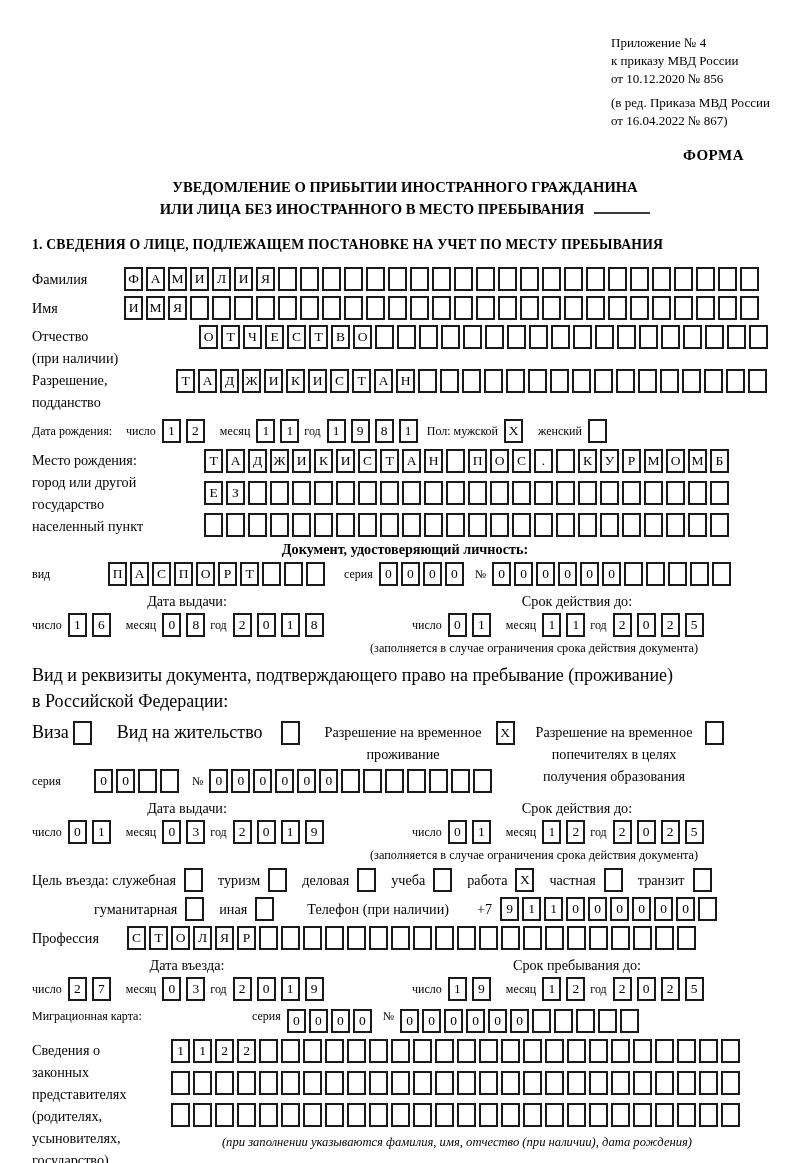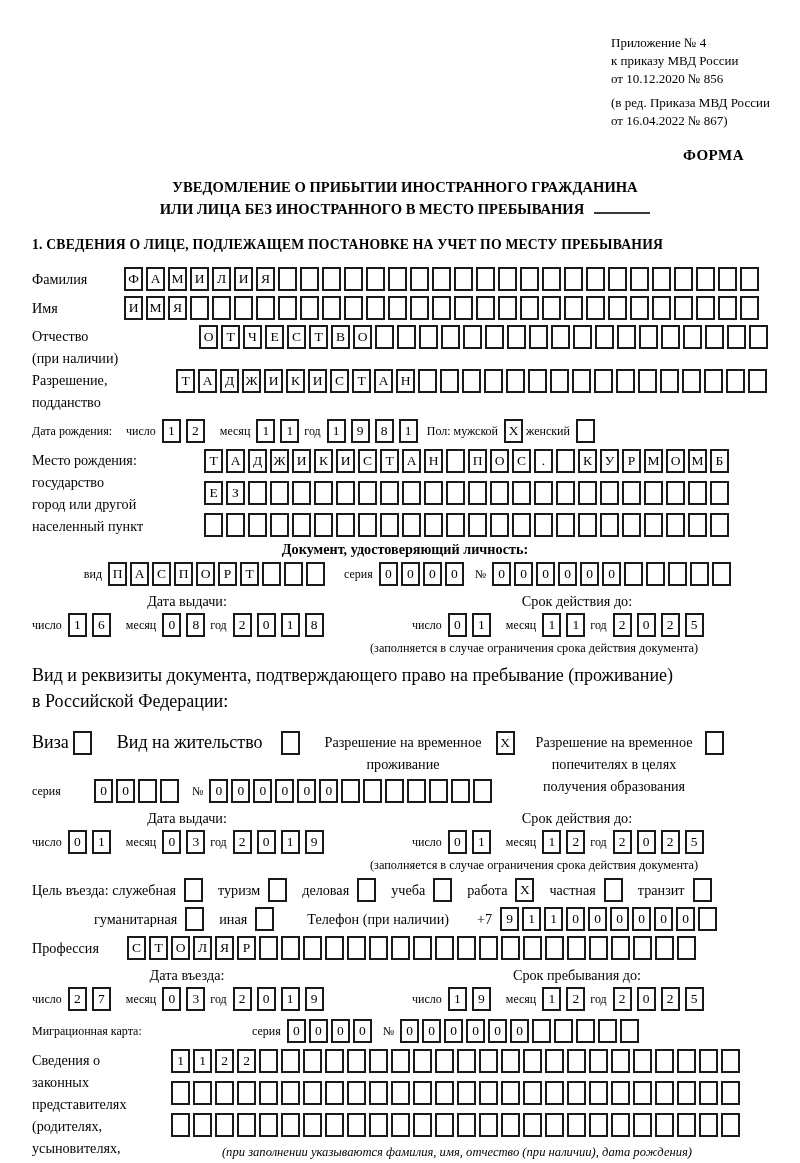--- a/index.html
+++ b/index.html
@@ -50,21 +50,21 @@
   .dhead { text-align: center; font-size: 14.2px; margin-bottom: 3px; }
   .dcol-l .dhead { width: 310px; }
   .dcol-r .dhead { width: 330px; }
   .dline { display: flex; align-items: center; }
   .dl { font-size: 12px; margin-right: 6px; }
   .dl.m { margin-left: 10px; }
   .dnote { font-size: 12.3px; margin: 4px 0 0 -42px; white-space: nowrap; }
 
   .plain { font-size: 18px; line-height: 22px; }
 
-  .permits { display: flex; align-items: flex-start; margin-top: 19px; }
+  .permits { display: flex; align-items: flex-start; margin-top: 9px; }
   .pitem { display: flex; align-items: flex-start; }
   .pcenter { text-align: center; font-size: 14.2px; line-height: 22px; }
   .cb { margin-left: 10px; margin-right: 0; }
 
   .chips { display: flex; align-items: center; margin-top: 5px; flex-wrap: nowrap; }
   .chips .lbl { margin-right: 8px; }
   .chips .gap { margin-left: 12px; }
 
   .caption { font-size: 12.6px; margin-top: 8px; text-align: center; font-style: italic; }
 </style>
@@ -247,31 +247,31 @@
     <span class="grid dgrid">
         <span class="cell">1</span>
         <span class="cell">9</span>
         <span class="cell">8</span>
         <span class="cell">1</span>
       </span>
     <span class="dl" style="margin-left:4px;">Пол: мужской</span>
     <span class="grid">
         <span class="cell">X</span>
       </span>
-    <span class="dl" style="">женский</span>
+    <span class="dl" style="margin-left:12px;">женский</span>
     <span class="grid">
         <span class="cell"></span>
       </span>
   </div>
 
   <div class="row mt6">
     <span class="lblcol w172">
       <div>Место рождения:</div>
+      <div>город или другой</div>
       <div>государство</div>
-      <div>город или другой</div>
       <div>населенный пункт</div>
     </span>
     <span class="stack">
       <span class="grid">
           <span class="cell">Т</span>
           <span class="cell">А</span>
           <span class="cell">Д</span>
           <span class="cell">Ж</span>
           <span class="cell">И</span>
           <span class="cell">К</span>
@@ -345,21 +345,21 @@
           <span class="cell"></span>
           <span class="cell"></span>
           <span class="cell"></span>
         </span>
     </span>
   </div>
 
   <div class="center-head" style="margin-top:-4px;">Документ, удостоверяющий личность:</div>
 
   <div class="row mt4" style="align-items:center;">
-    <span class="dl" style="width:70px;text-align:right;">вид</span>
+    <span class="dl" style="width:70px;">вид</span>
     <span class="grid">
         <span class="cell">П</span>
         <span class="cell">А</span>
         <span class="cell">С</span>
         <span class="cell">П</span>
         <span class="cell">О</span>
         <span class="cell">Р</span>
         <span class="cell">Т</span>
         <span class="cell"></span>
         <span class="cell"></span>
@@ -675,21 +675,21 @@
         <span class="grid dgrid">
             <span class="cell">2</span>
             <span class="cell">0</span>
             <span class="cell">2</span>
             <span class="cell">5</span>
           </span>
       </div>
     </div>
   </div>
 
-  <div class="row mt8" style="align-items:center;">
+  <div class="row mt8" style="align-items:flex-start;">
     <span class="dl" style="width:152px;">Миграционная карта:</span>
     <span class="dl" style="margin-left:62px;">серия</span>
     <span class="grid">
         <span class="cell">0</span>
         <span class="cell">0</span>
         <span class="cell">0</span>
         <span class="cell">0</span>
       </span>
     <span class="dl" style="margin-left:8px;">№</span>
     <span class="grid">

